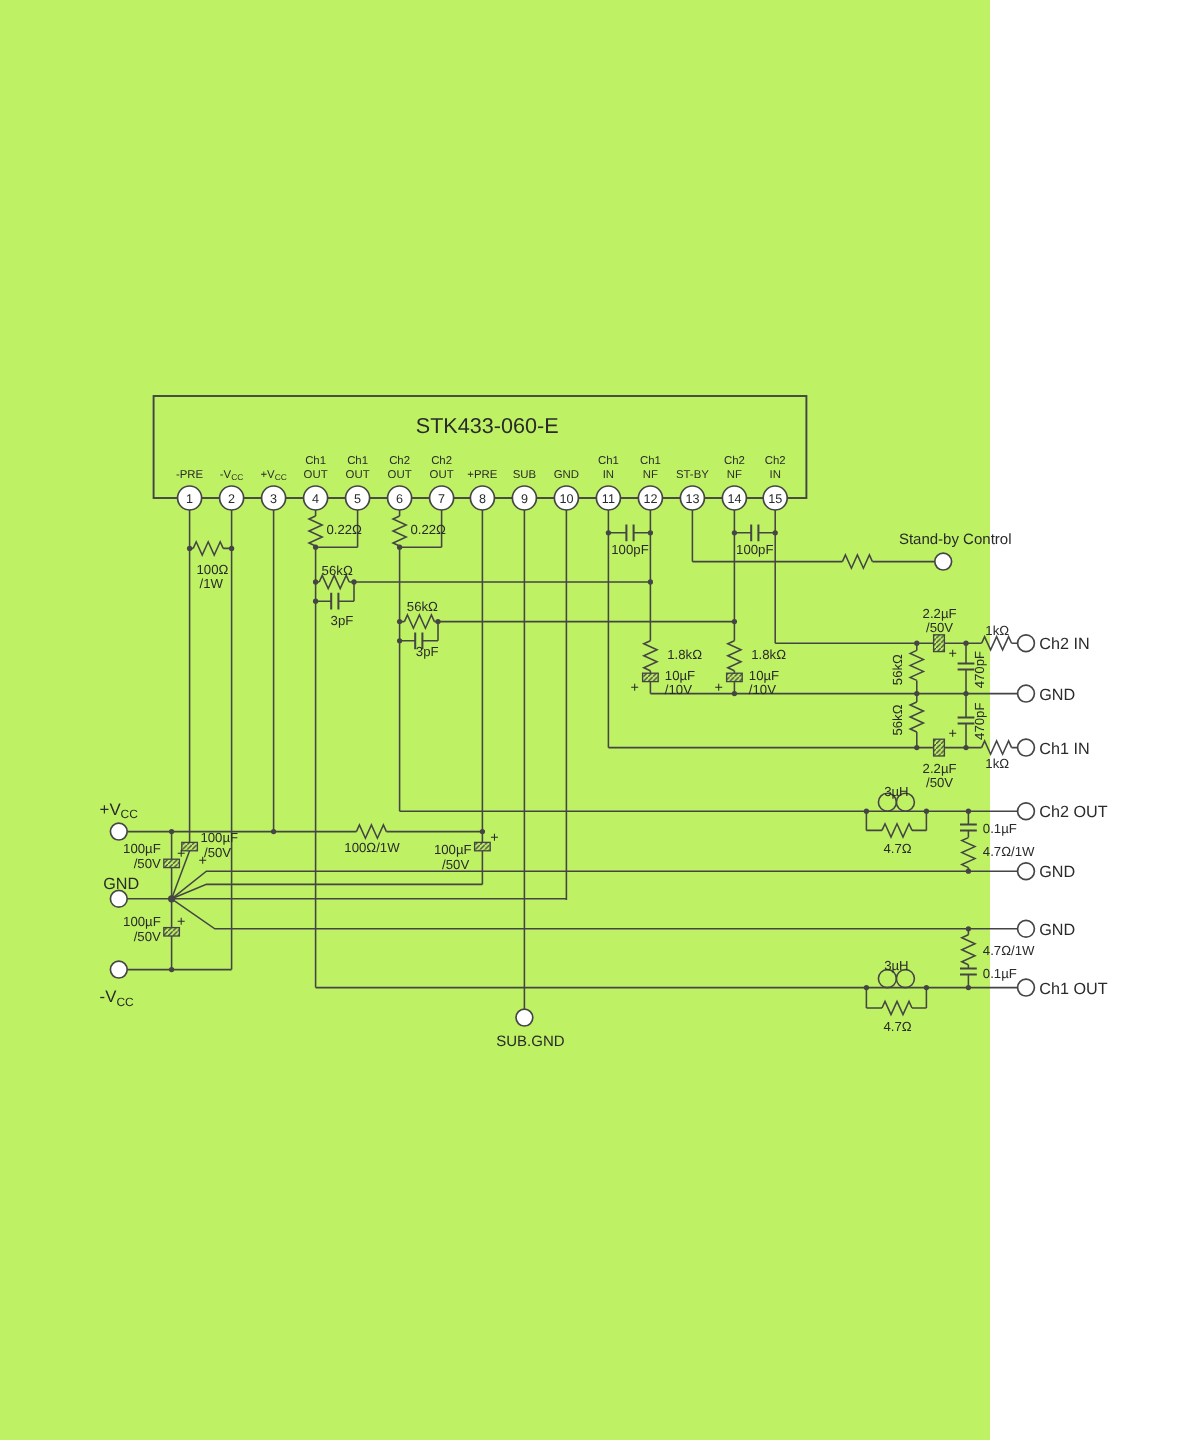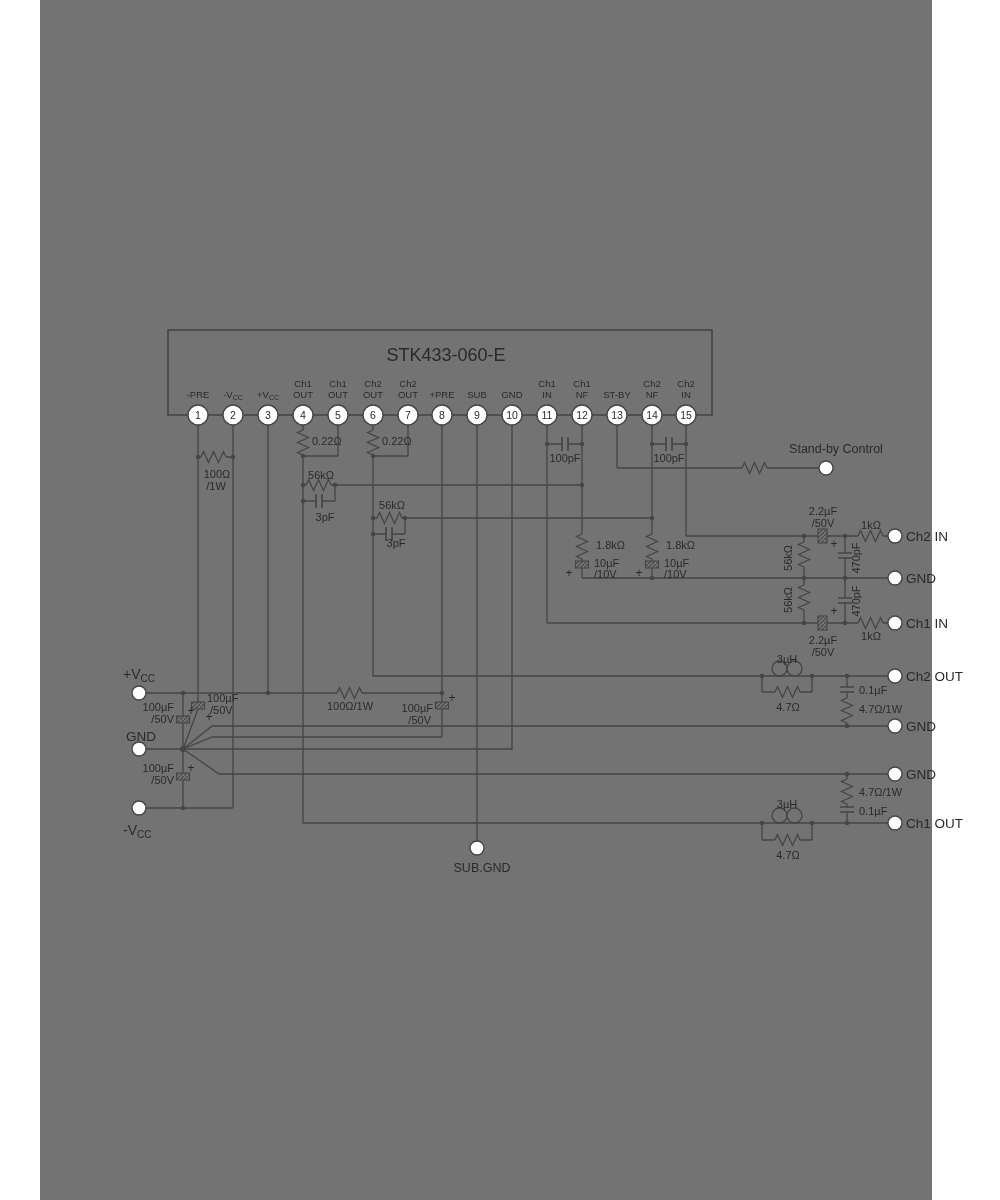--- a/index.html
+++ b/index.html
@@ -1,16 +1,16 @@
 <!DOCTYPE html>
 <html><head>
 <meta charset="utf-8">
 <style>
   html,body{margin:0;padding:0;background:#fff;}
-  #canvas{width:892px;height:1200px;background:#737373;position:relative;margin-left:40px;}
+  #canvas{width:825px;height:1200px;background:#bef264;position:relative;}
   svg{display:block;}
   text{fill:#2a2a2a;stroke:none;font-family:"Liberation Sans","DejaVu Sans",sans-serif;}
   .w{stroke:#454545;fill:none;stroke-width:1.3px;}
   .bx{stroke:#454545;fill:none;stroke-width:1.6px;}
   .plate{stroke:#454545;fill:none;stroke-width:1.7px;}
   .term{fill:#fff;stroke:#454545;stroke-width:1.4px;}
   .pinc{fill:#fff;stroke:#454545;stroke-width:1.4px;}
   .dot{fill:#454545;stroke:none;}
   .hat{fill:url(#hatch);stroke:#454545;stroke-width:1.1px;}
   .ind{stroke:#454545;fill:none;stroke-width:1.3px;}

